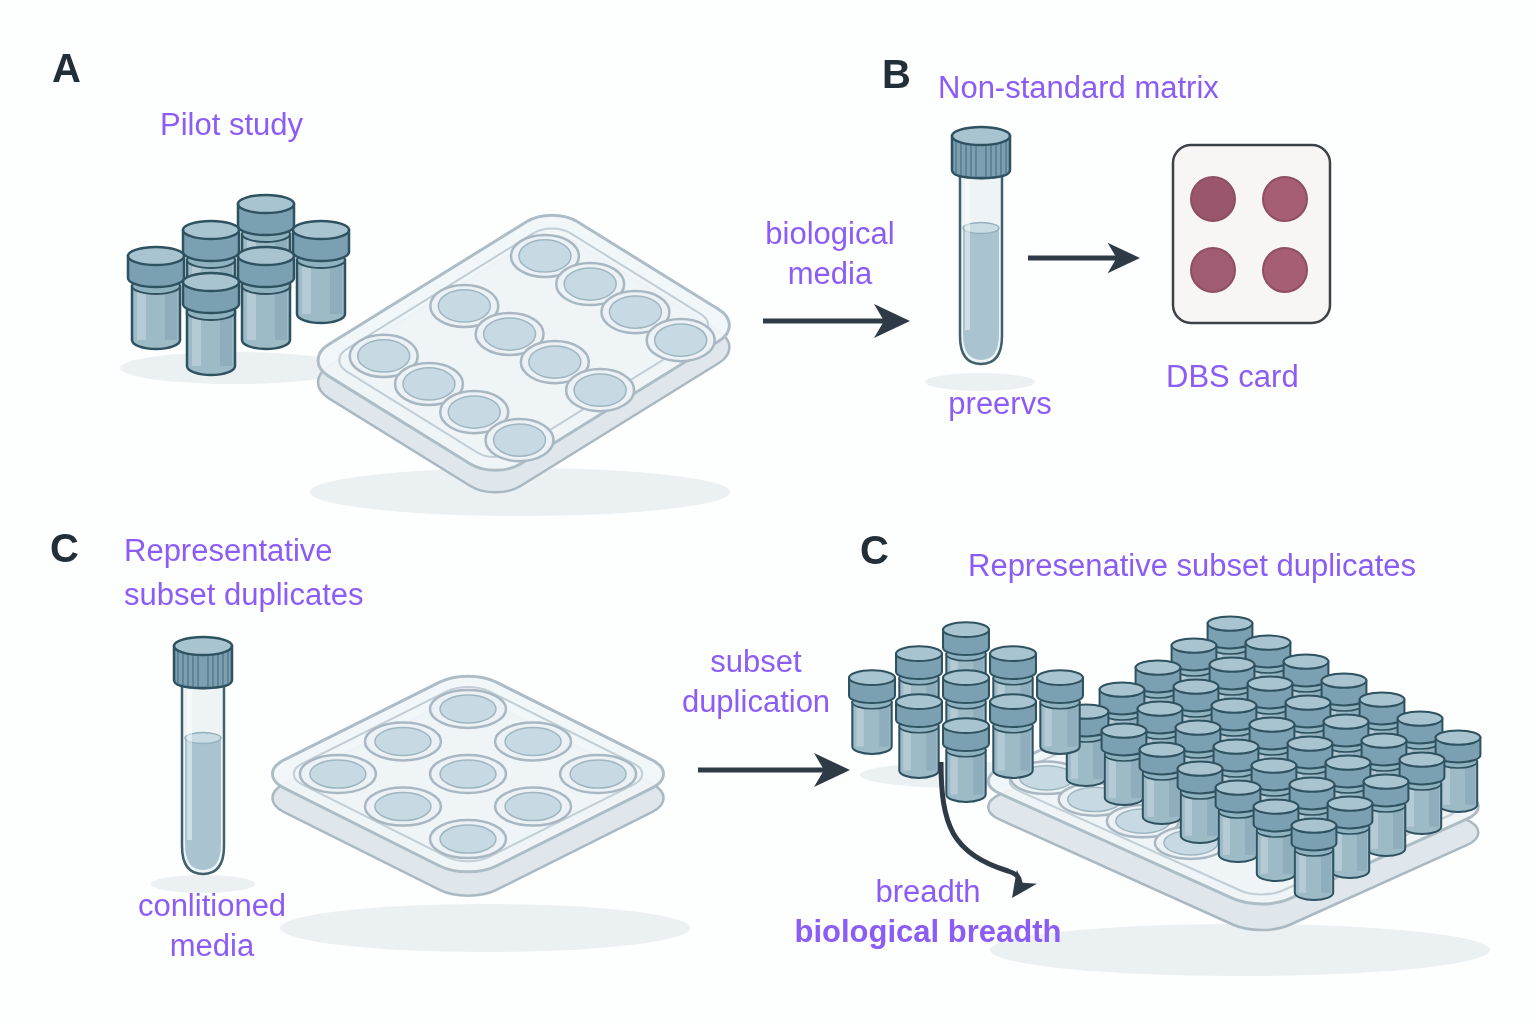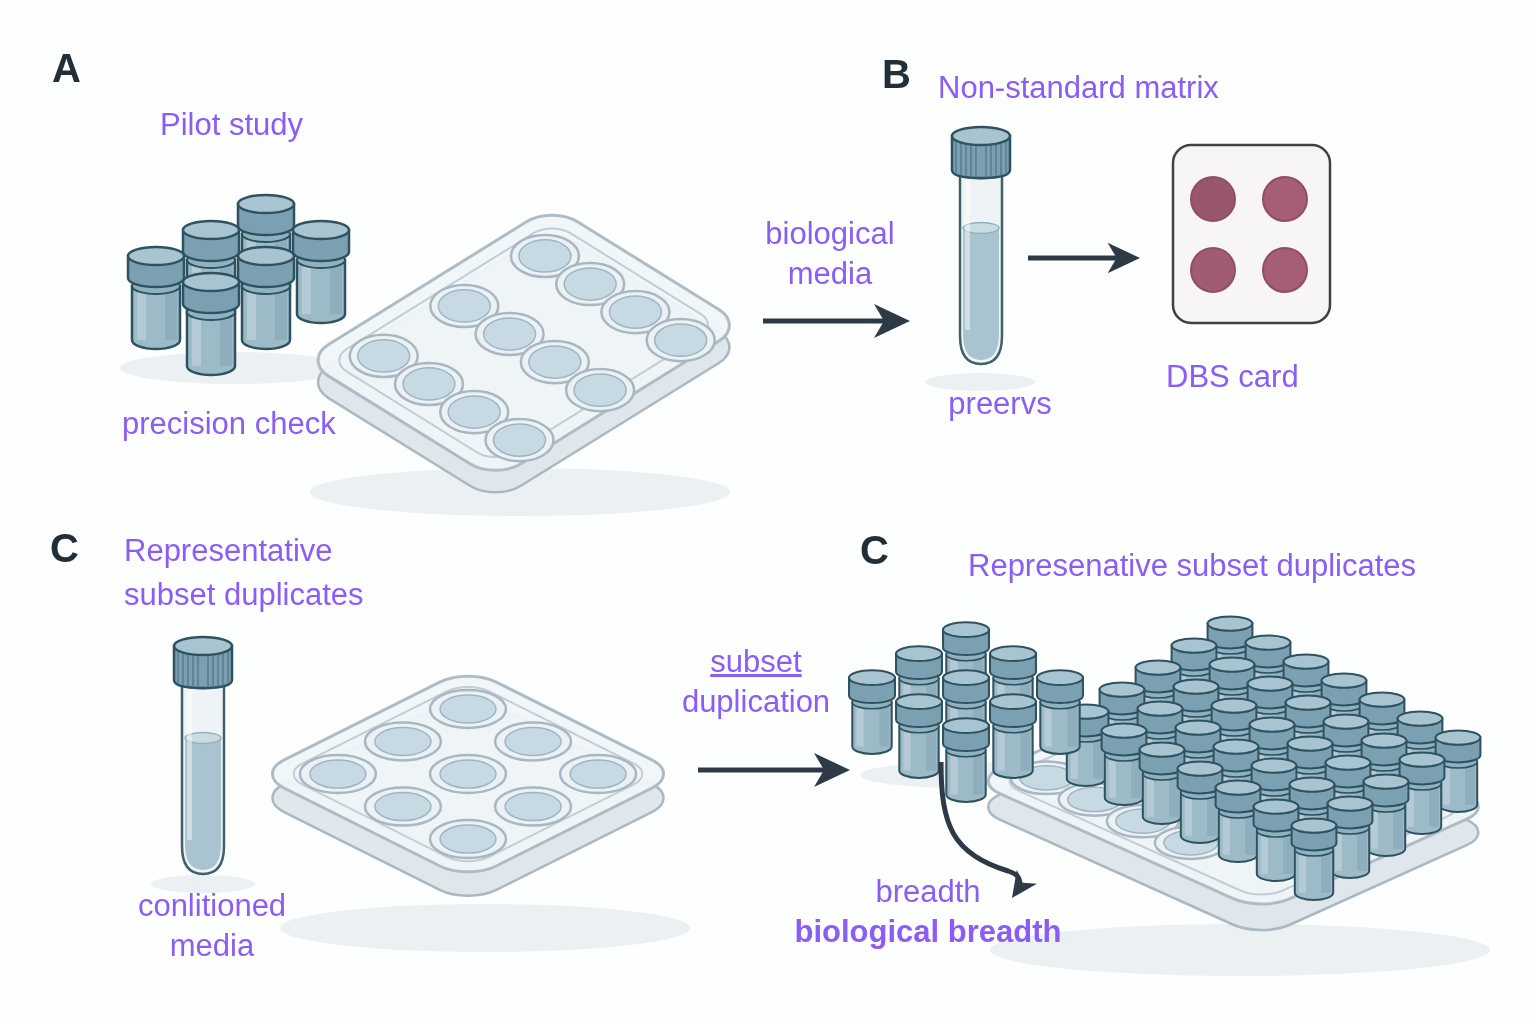--- a/index.html
+++ b/index.html
@@ -261,21 +261,20 @@
     </g>
 
     <g>
       <path class="arrow-line" stroke-width="4" d="M941,762 C941,825 952,854 1008,871 C1020,875 1022,880 1016,889"></path>
       <use href="#ah" class="arrow-head" transform="translate(1012,898) rotate(125) scale(0.72)"></use>
     </g>
   </svg>
 
   <div class="letter" style="left:52px;top:48px;">A</div>
   <div class="label" style="left:129px;top:105px;margin-left:31px;">Pilot study</div>
-  <div class="label" style="left:122px;top:404px;">precision check</div>
 
   <div class="label center" style="left:705px;top:214px;width:250px;">
     <span style="display:block;">biological</span>
     <span style="display:block;">media</span>
   </div>
 
   <div class="letter" style="left:882px;top:54px;">B</div>
   <div class="label" style="left:938px;top:68px;">Non-standard matrix</div>
   <div class="label center" style="left:920px;top:384px;width:160px;">preervs</div>
   <div class="label" style="left:1166px;top:357px;">DBS card</div>
@@ -284,21 +283,21 @@
   <div class="label" style="left:124px;top:529px;line-height:44px;">
     <span style="display:block;">Representative</span>
     <span style="display:block;">subset duplicates</span>
   </div>
   <div class="label center" style="left:92px;top:886px;width:240px;text-align:center;">
     <span style="display:block;">conlitioned</span>
     <span style="display:block;">media</span>
   </div>
 
   <div class="label center" style="left:636px;top:642px;width:240px;">
-    <span style="display:block;text-decoration:underline;">subset</span>
+    <span style="display:block;">subset</span>
     <span style="display:block;">duplication</span>
   </div>
 
   <div class="letter" style="left:860px;top:530px;">C</div>
   <div class="label" style="left:924px;top:546px;margin-left:44px;">Represenative subset duplicates</div>
   <div class="label center" style="left:768px;top:872px;width:320px;">
     <span style="display:block;">breadth</span>
     <span style="display:block;font-weight:bold;">biological breadth</span>
   </div>
 

